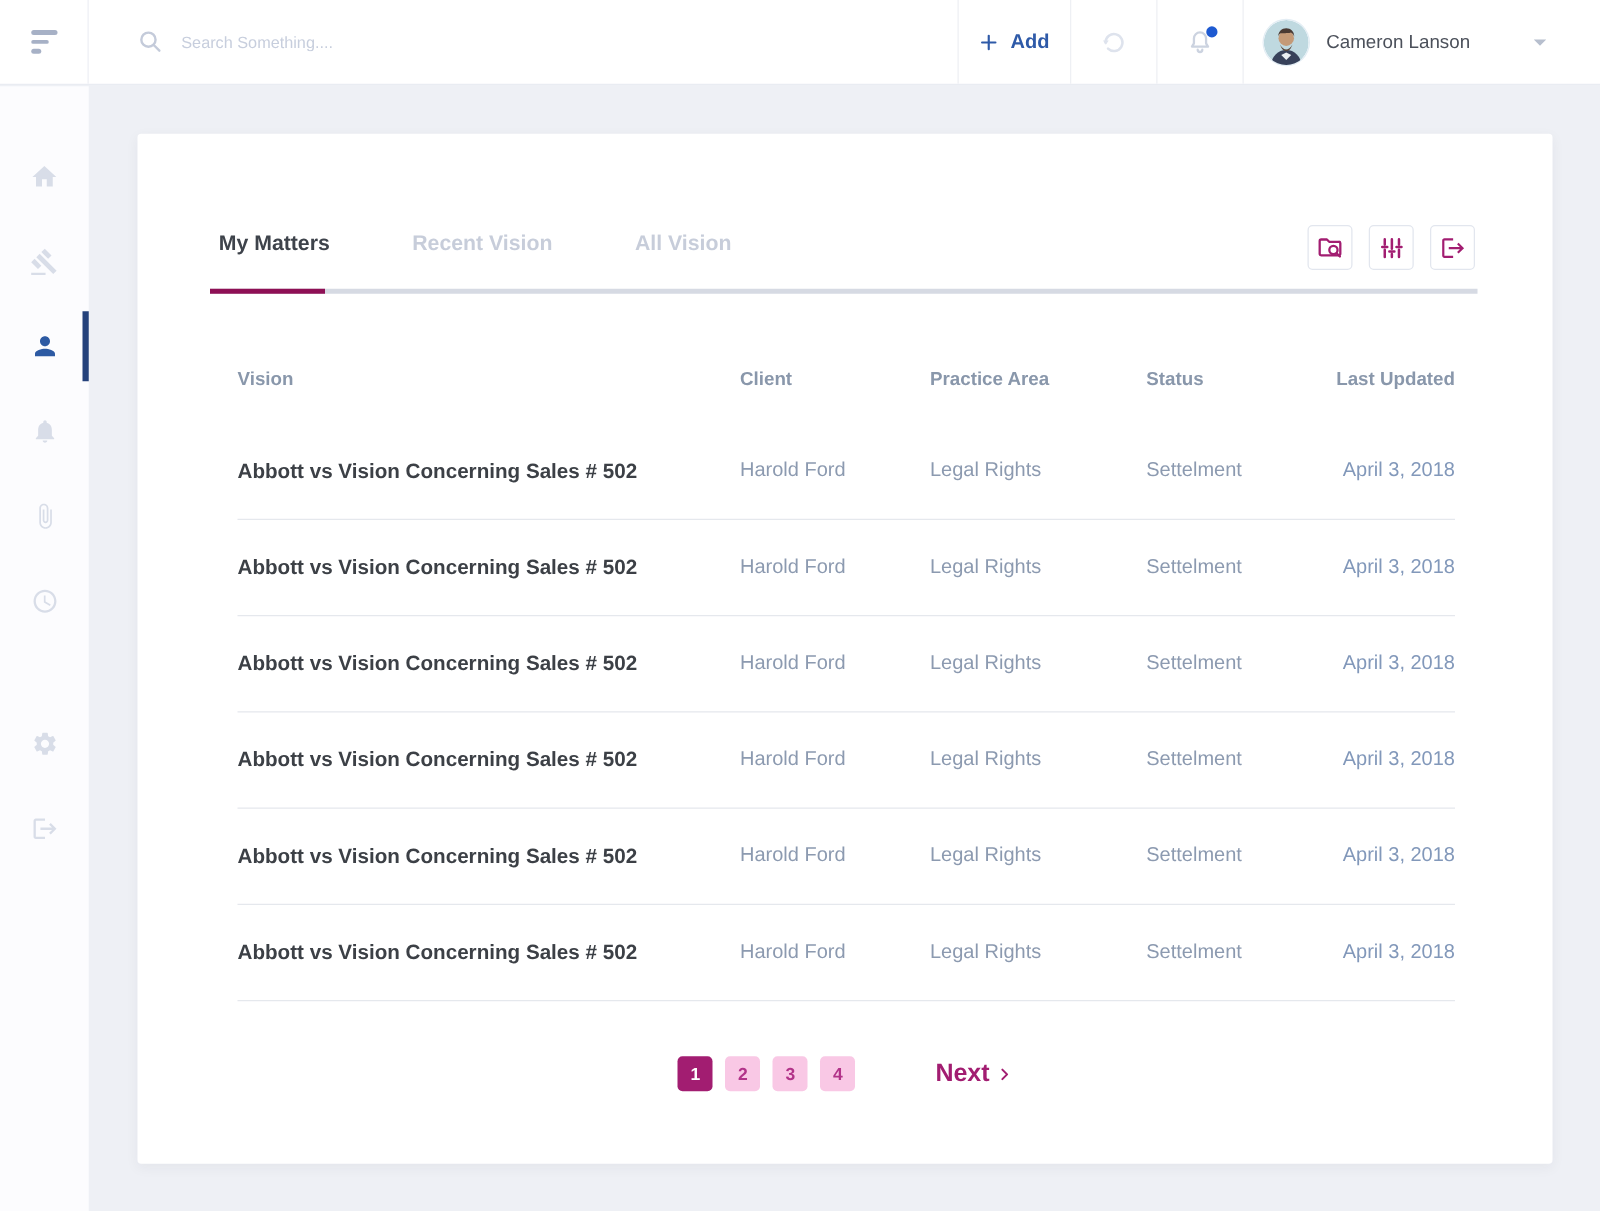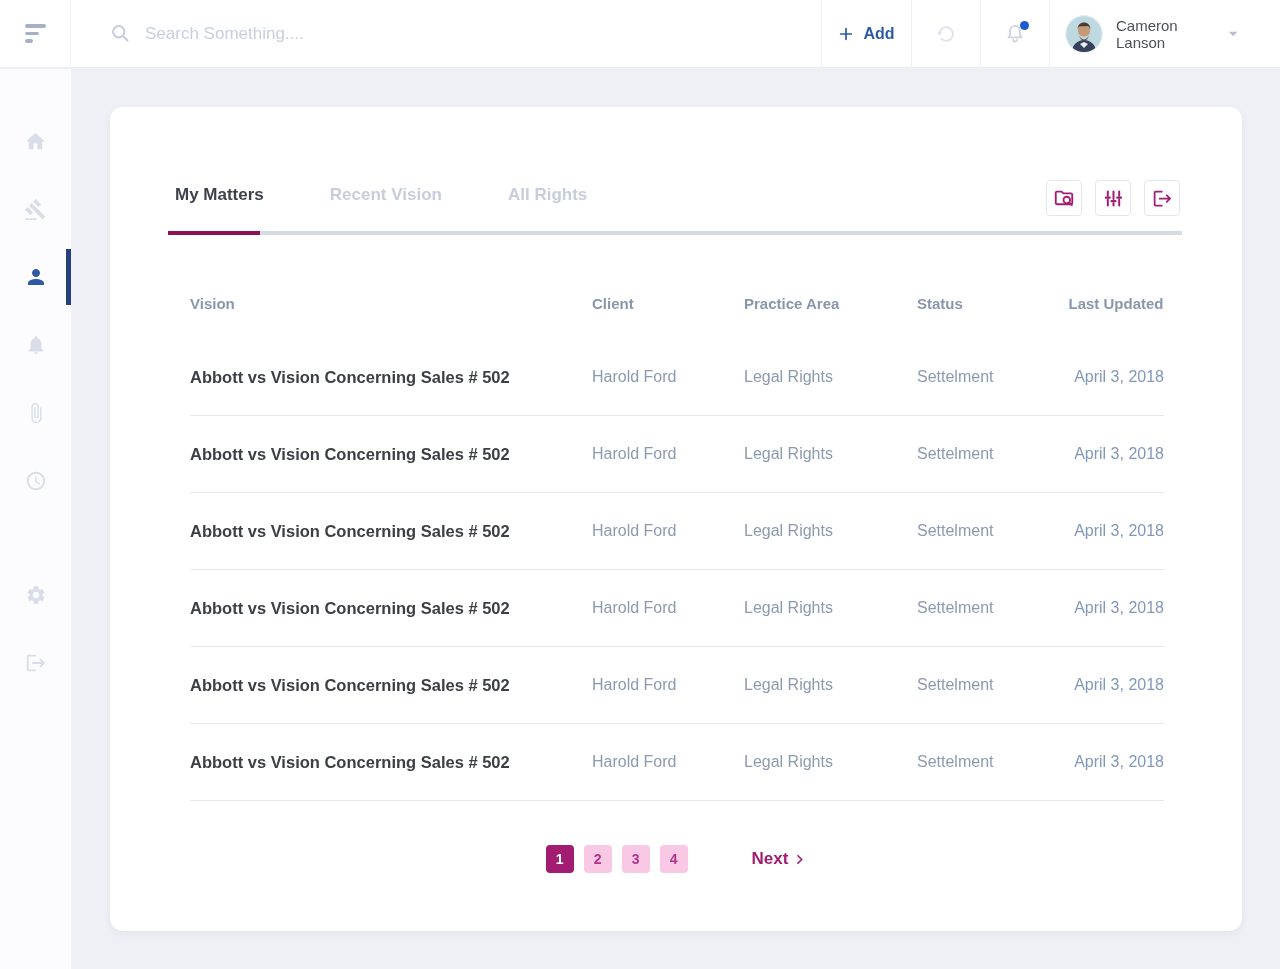--- a/index.html
+++ b/index.html
@@ -22,80 +22,80 @@
           border-bottom:1px solid #e9ecf2;display:flex;align-items:stretch;z-index:5;}
   .logo-box{width:71px;border-right:1px solid #eef0f5;display:flex;align-items:center;justify-content:center;cursor:pointer;}
   .hamburger{display:flex;flex-direction:column;gap:4px;width:21px;}
   .hamburger span{height:3.5px;border-radius:2px;background:#a7b1c6;}
   .hamburger span:nth-child(1){width:21px;}
   .hamburger span:nth-child(2){width:14px;}
   .hamburger span:nth-child(3){width:8px;}
 
   .search-area{flex:1;display:flex;align-items:center;padding-left:39px;gap:14px;}
   .search-area svg{color:#c4cbda;flex:none;}
-  .search-input{border:none;outline:none;font-size:17px;color:#0c4a6e;width:520px;background:transparent;}
+  .search-input{border:none;outline:none;font-size:13px;color:#0c4a6e;width:520px;background:transparent;}
   .search-input::placeholder{color:#c7cedd;}
 
   .top-sec{border-left:1px solid #eef0f4;display:flex;align-items:center;justify-content:center;}
   .sec-add{width:90px;margin-left:38px;}
   .add-btn{display:flex;align-items:center;gap:9px;background:none;border:none;cursor:pointer;
            color:var(--accent-blue);font-size:16px;font-weight:700;}
   .sec-icon{width:69px;}
   .icon-btn{background:none;border:none;cursor:pointer;position:relative;display:flex;align-items:center;justify-content:center;}
   .refresh-ic{color:#dee3ed;}
   .bell-ic{color:#ccd3e0;}
   .bell-dot{position:absolute;top:-2px;right:-3px;width:9px;height:9px;border-radius:50%;
             background:var(--notification-dot);}
-  .profile{width:231px;display:flex;align-items:center;padding-left:16px;gap:14px;cursor:pointer;}
+  .profile{width:286px;display:flex;align-items:center;padding-left:16px;gap:14px;cursor:pointer;}
   .avatar{width:36px;height:36px;border-radius:50%;overflow:hidden;flex:none;box-shadow:0 0 0 1px #e3edf4;}
   .profile-name{font-size:15px;color:#4b505a;font-weight:400;}
   .profile .chev{margin-left:auto;margin-right:42px;color:#b7bfce;}
 
   
   .sidebar{position:absolute;top:69px;left:0;bottom:0;width:71px;background:#fcfcfe;
            display:flex;flex-direction:column;align-items:center;padding-top:38px;z-index:4;}
   .nav-item{width:71px;height:68px;display:flex;align-items:center;justify-content:center;
             color:#d8dde8;cursor:pointer;position:relative;flex:none;}
   .nav-item.active{color:#2d5aa3;}
   .nav-item.active::after{content:'';position:absolute;right:0;top:6px;bottom:6px;width:5px;
             background:var(--active-indicator);}
   .nav-spacer{height:46px;flex:none;}
 
   
   .card{position:absolute;left:110px;top:107px;width:1132px;height:824px;background:#fff;
-        border-radius:13px;box-shadow:0 3px 10px rgba(30,40,60,0.05);}
+        border-radius:3px;box-shadow:0 3px 10px rgba(30,40,60,0.05);}
   .tabs{position:absolute;left:65px;top:78px;display:flex;gap:66px;}
   .tab{font-size:17px;font-weight:700;color:#c7cdda;cursor:pointer;background:none;border:none;}
   .tab.active{color:#3e434b;}
   .toolbar{position:absolute;right:62px;top:73px;display:flex;gap:13px;}
   .toolbar-btn{width:36px;height:36px;border:1px solid #e2e6ee;border-radius:4px;background:#fff;
                display:flex;align-items:center;justify-content:center;cursor:pointer;
                color:var(--accent-magenta);}
   .tab-track{position:absolute;left:58px;right:60px;top:124px;height:4px;background:#d6dae3;}
   .tab-track .seg{width:92px;height:100%;background:var(--tab-underline);}
 
   
   .grid-cols{display:grid;grid-template-columns:402px 152px 173px 151px 1fr;align-items:center;}
   .thead{position:absolute;left:80px;right:78px;top:181px;height:30px;}
   .th{font-size:15px;font-weight:700;color:#8997ab;}
-  .th:last-child{text-align:center;}
+  .th:last-child{text-align:right;}
   .tbody{position:absolute;left:80px;right:78px;top:232px;}
   .row{height:77px;border-bottom:1px solid var(--rowline);cursor:pointer;}
   .cell-title{font-size:16.5px;font-weight:700;color:#3c4046;}
   .cell{font-size:16px;color:#8c9ab0;}
   .cell-date{font-size:16px;color:#8298ba;text-align:right;}
 
   
   .pagination{position:absolute;left:0;right:0;top:738px;display:flex;justify-content:center;
               align-items:center;gap:10px;}
   .page{width:28px;height:28px;border:none;border-radius:4px;background:var(--pink-light);
         color:var(--pink-text);font-size:14px;font-weight:700;cursor:pointer;}
   .page.active{background:var(--accent-magenta);color:#fff;}
   .next-btn{display:flex;align-items:center;gap:5px;background:none;border:none;cursor:pointer;
-            color:var(--accent-magenta);font-size:17px;font-weight:700;margin-left:14px;padding-left:40px;}
+            color:var(--accent-magenta);font-size:20px;font-weight:700;margin-left:14px;padding-left:40px;}
 </style>
 </head>
 <body>
 
 <header class="topbar">
   <div class="logo-box">
     <span class="hamburger">
         <span></span>
         <span></span>
         <span></span>
@@ -199,21 +199,21 @@
         <path d="M17 7l-1.41 1.41L18.17 11H8v2h10.17l-2.58 2.58L17 17l5-5zM4 5h8V3H4c-1.1 0-2 .9-2 2v14c0 1.1.9 2 2 2h8v-2H4V5z"></path>
       </svg>
   </div>
 </nav>
 
 <main class="card">
 
   <nav class="tabs">
     <button class="tab active">My Matters</button>
     <button class="tab">Recent Vision</button>
-    <button class="tab">All Rights</button>
+    <button class="tab">All Vision</button>
   </nav>
 
   <div class="toolbar">
     <button class="toolbar-btn">
       <svg width="22" height="22" viewBox="0 0 24 24" fill="none" stroke="currentColor" stroke-width="2" stroke-linejoin="round" stroke-linecap="round">
         <path d="M21 8.2v9.3a1.3 1.3 0 0 1-1.3 1.3H4.3A1.3 1.3 0 0 1 3 17.5V6.3A1.3 1.3 0 0 1 4.3 5h5l2 2h8.4A1.3 1.3 0 0 1 21 8.2z"></path>
         <circle cx="15" cy="14.2" r="3.6" fill="#fff"></circle>
         <line x1="17.8" y1="17" x2="20.6" y2="19.8"></line>
       </svg>
     </button>

